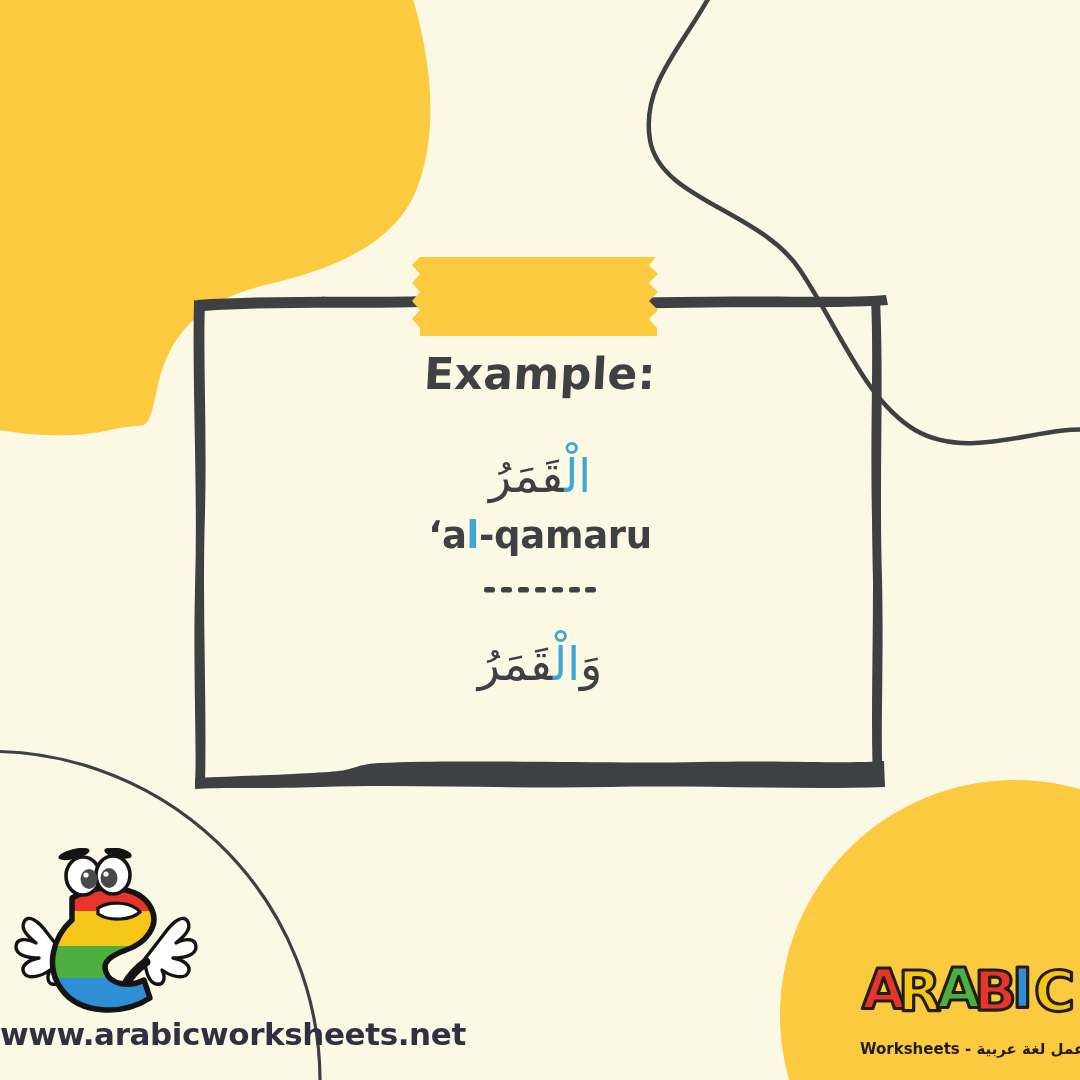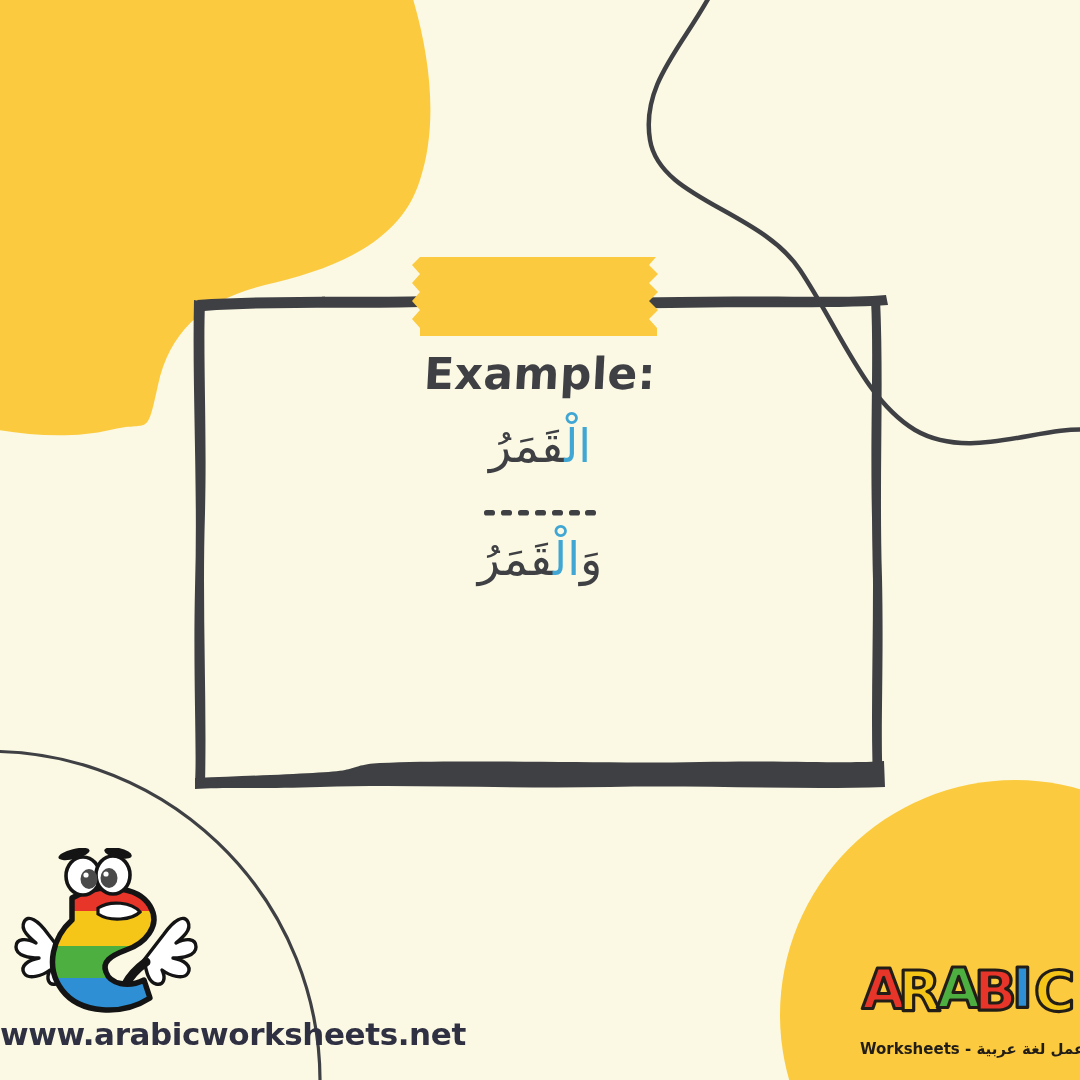--- a/index.html
+++ b/index.html
@@ -60,24 +60,24 @@
     transform:skewX(-3deg);
   }
 
   .arabic-line {
     font-family:"DejaVu Sans", sans-serif;
     font-size:46px;
     color:#3F4044;
     direction:rtl;
     unicode-bidi:bidi-override;
     line-height:1.45;
-    margin-top:14px;
+    margin-top:44px;
     white-space:nowrap;
   }
-  .arabic-line.second { margin-top:6px; }
+  .arabic-line.second { margin-top:34px; }
   .arabic-line .hl { color:#40A6D4; }
 
   .translit {
     font-family:"DejaVu Sans", sans-serif;
     font-size:37px;
     font-weight:700;
     color:#3F4044;
     margin-top:4px;
     letter-spacing:-0.3px;
   }
@@ -204,20 +204,23 @@
                Z"></path>
     </svg>
   </div>
 
   <div class="card-content">
 
     <div class="example-title">Example:</div>
 
     <div class="arabic-line">
       <span class="hl">الْ</span><span>قَمَرُ</span>
+    </div>
+    <div class="translit">
+      <span>ʻa</span><span class="hl">l</span><span>-qamaru</span>
     </div>
 
     <svg class="divider" viewBox="0 0 112 14">
       <g fill="#3F4044">
         <rect x="0" y="4" width="11" height="5.5" rx="2.6"></rect>
         <rect x="17" y="4" width="11" height="5.5" rx="2.6"></rect>
         <rect x="34" y="4" width="11" height="5.5" rx="2.6"></rect>
         <rect x="51" y="4" width="11" height="5.5" rx="2.6"></rect>
         <rect x="68" y="4" width="11" height="5.5" rx="2.6"></rect>
         <rect x="85" y="4" width="11" height="5.5" rx="2.6"></rect>

